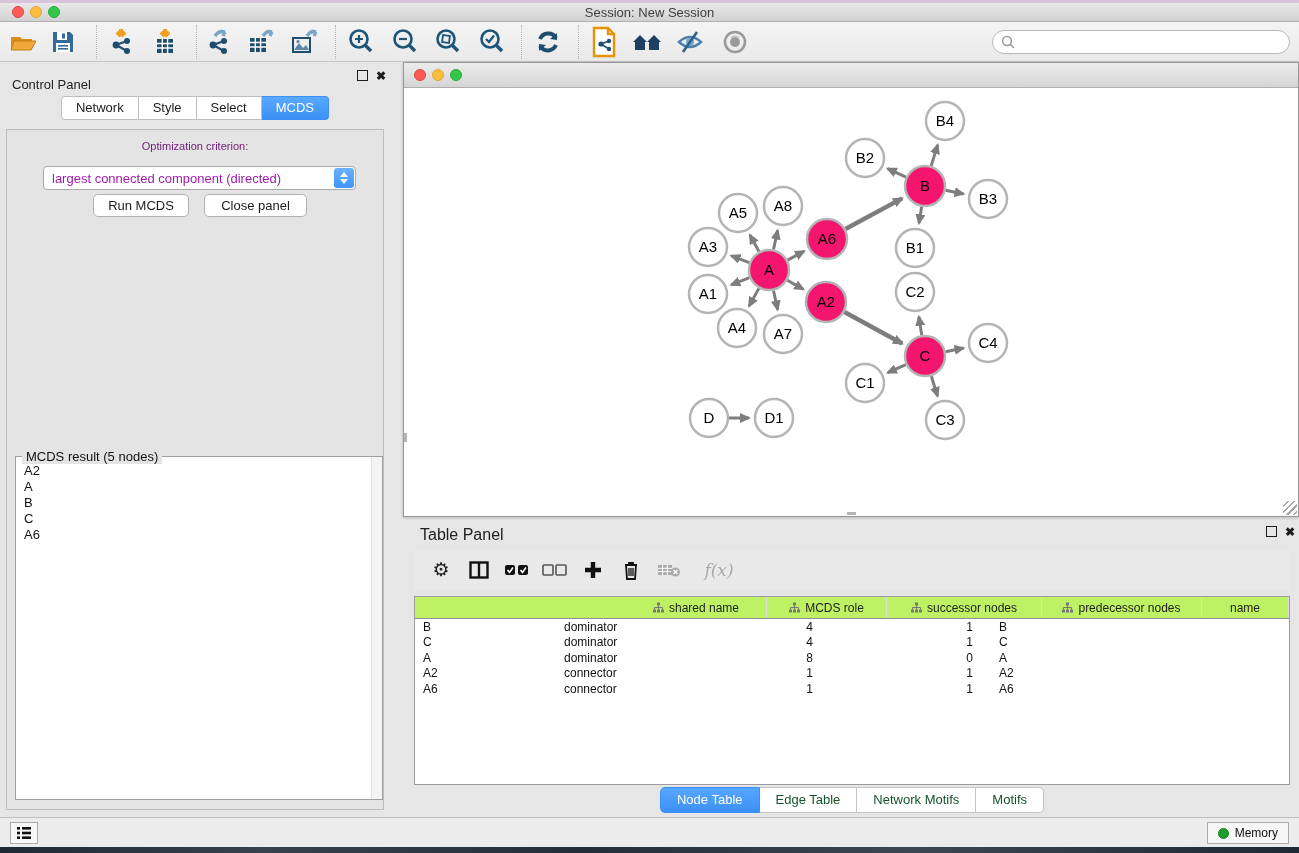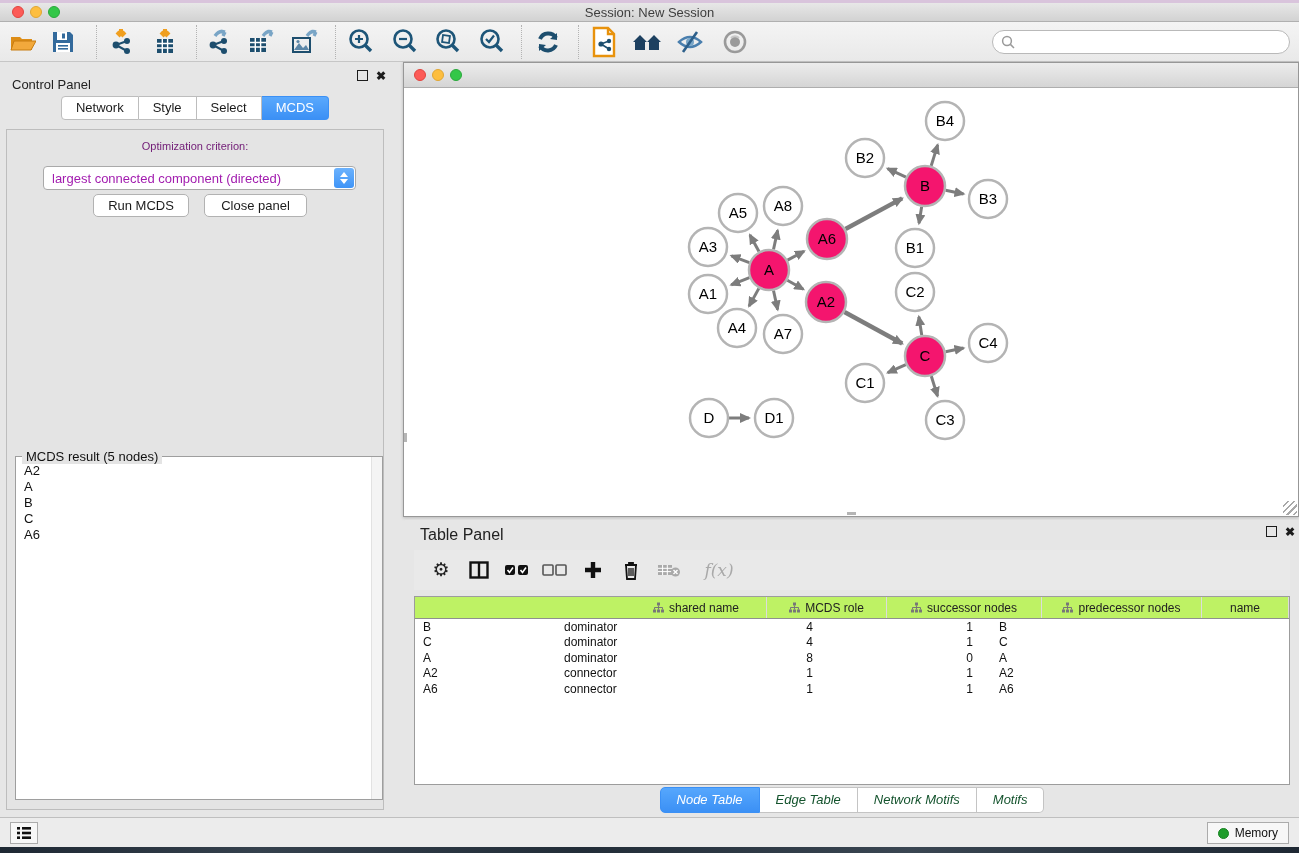--- a/index.html
+++ b/index.html
@@ -71,21 +71,21 @@
   .tp-toolbar { left:9px; top:30px; width:876px; height:40px; background:#e9e9e9; display:flex; align-items:center; gap:4px; padding-left:10px; }
   .tp-btn { width:34px; height:32px; display:flex; align-items:center; justify-content:center; cursor:default; }
   .fx { font-family:"DejaVu Serif", serif; font-style:italic; font-size:17px; color:#a9a9a9;margin-left:12px; }
   .gear-glyph { font-size:19px; color:#222; line-height:20px; }
   .data-table { left:9px; top:76px; width:876px; height:189px; background:#fff; border:1px solid #9c9c9c; overflow:hidden; }
   .thead { display:flex; height:22px; background:#bef264; border-bottom:1px solid #8f8f8f;justify-content:flex-end; }
   .th { display:flex; align-items:center; justify-content:center; gap:5px; font-size:12px; color:#222;
     border-right:1px solid #dcdcdc; height:100%; }
   .tr { display:flex; height:15.5px; align-items:center; }
   .td { font-size:12px; color:#111; overflow:hidden; white-space:nowrap; padding:0 4px; }
-  .bottom-tabs { left:0; top:267px; width:100%; display:flex; justify-content:center;font-style:italic; }
+  .bottom-tabs { left:0; top:267px; width:100%; display:flex; justify-content:center; }
   .btab { font-size:13px; color:#14532d; background:#fff; border:1px solid #c4c4c4; border-left:none; padding:4px 16px 5px; cursor:default; }
   .btab:first-child { border-left:1px solid #c4c4c4; border-radius:5px 0 0 5px; }
   .btab:last-child { border-radius:0 5px 5px 0; }
   .btab.active { background:linear-gradient(#56a7fd,#3b90f5); color:#fff; border-color:#3b90f5; }
 
   
   .statusbar { left:0; top:817px; width:1299px; height:30px; background:#ececec; border-top:1px solid #bfbfbf; }
   .sb-list-btn { left:10px; top:4px; width:28px; height:22px; background:#f7f7f7; border:1px solid #ababab;
     display:flex; align-items:center; justify-content:center; }
   .memory-btn { right:10px; top:4px; height:22px; background:#f7f7f7; border:1px solid #ababab;

